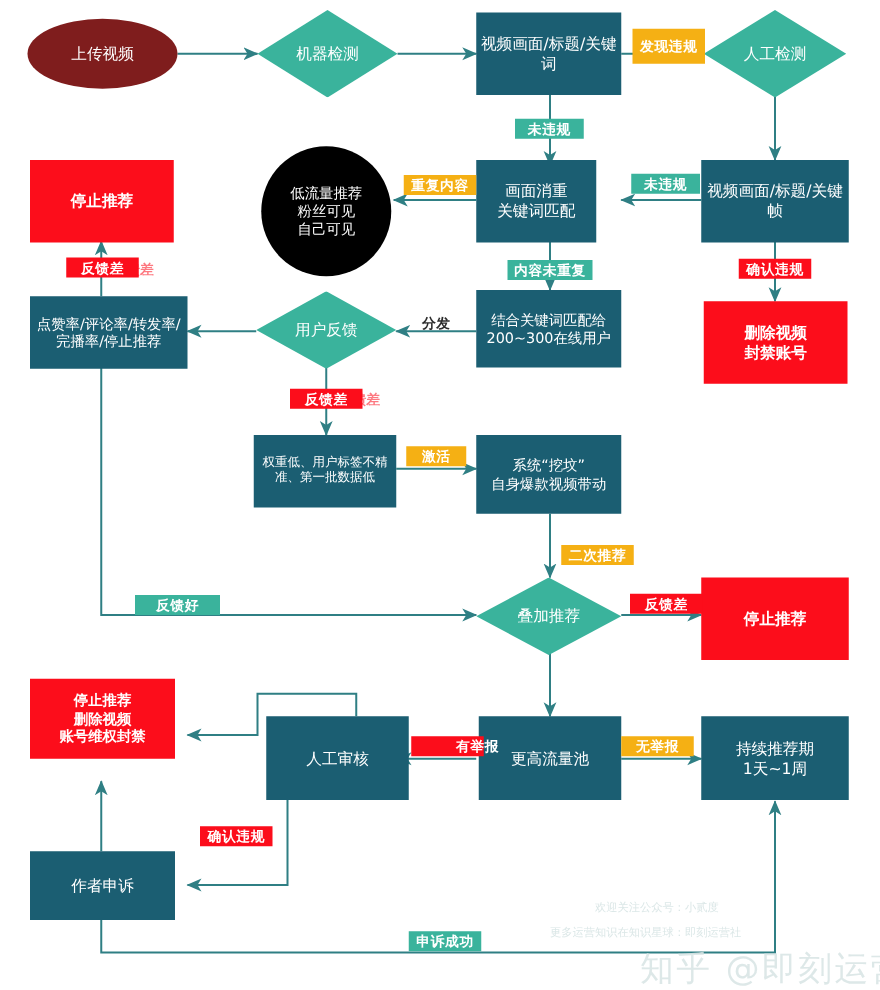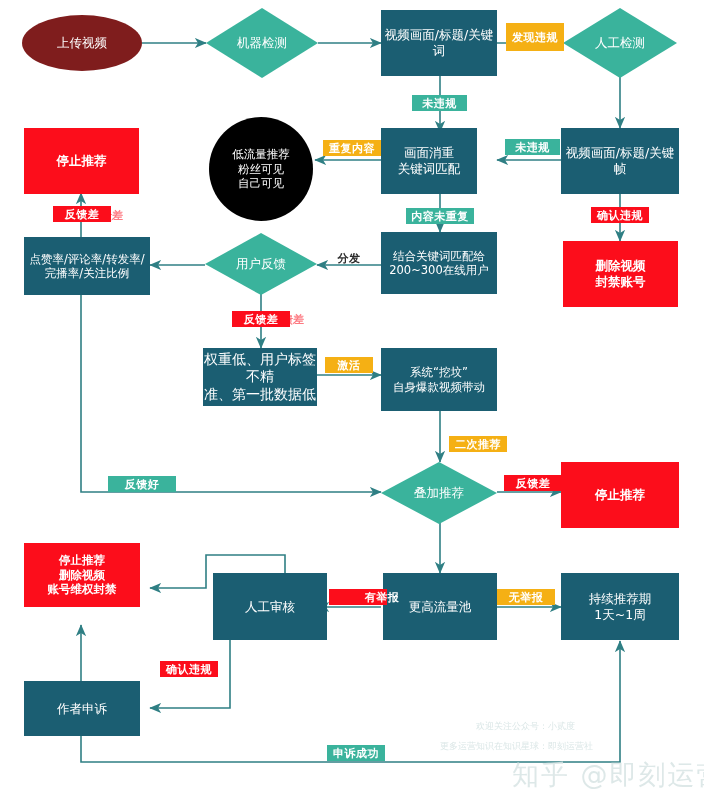--- a/index.html
+++ b/index.html
@@ -142,34 +142,34 @@
 关键词匹配</span>
   </div>
 
   <div class="node n-rect red" style="left:563px;top:241px;width:115px;height:66px;">
     <span class="txt">删除视频
 封禁账号</span>
   </div>
 
   <div class="node n-rect" style="left:24px;top:237px;width:126px;height:58px;font-size:11.5px;">
     <span class="txt">点赞率/评论率/转发率/
-完播率/关注比例</span>
+完播率/停止推荐</span>
   </div>
 
   <div class="node n-diamond" style="left:205px;top:233px;width:112px;height:62px;">
     <span class="dia-shape"></span>
     <span class="txt">用户反馈</span>
   </div>
 
   <div class="node n-rect" style="left:381px;top:232px;width:116px;height:62px;font-size:11.5px;">
     <span class="txt">结合关键词匹配给
 200~300在线用户</span>
   </div>
 
-  <div class="node n-rect" style="left:203px;top:348px;width:114px;height:58px;font-size:14px;">
+  <div class="node n-rect" style="left:203px;top:348px;width:114px;height:58px;font-size:10px;">
     <span class="txt">权重低、用户标签不精
 准、第一批数据低</span>
   </div>
 
   <div class="node n-rect" style="left:381px;top:348px;width:116px;height:63px;font-size:11.5px;">
     <span class="txt">系统“挖坟”
 自身爆款视频带动</span>
   </div>
 
   <div class="node n-diamond" style="left:381px;top:462px;width:116px;height:62px;">

